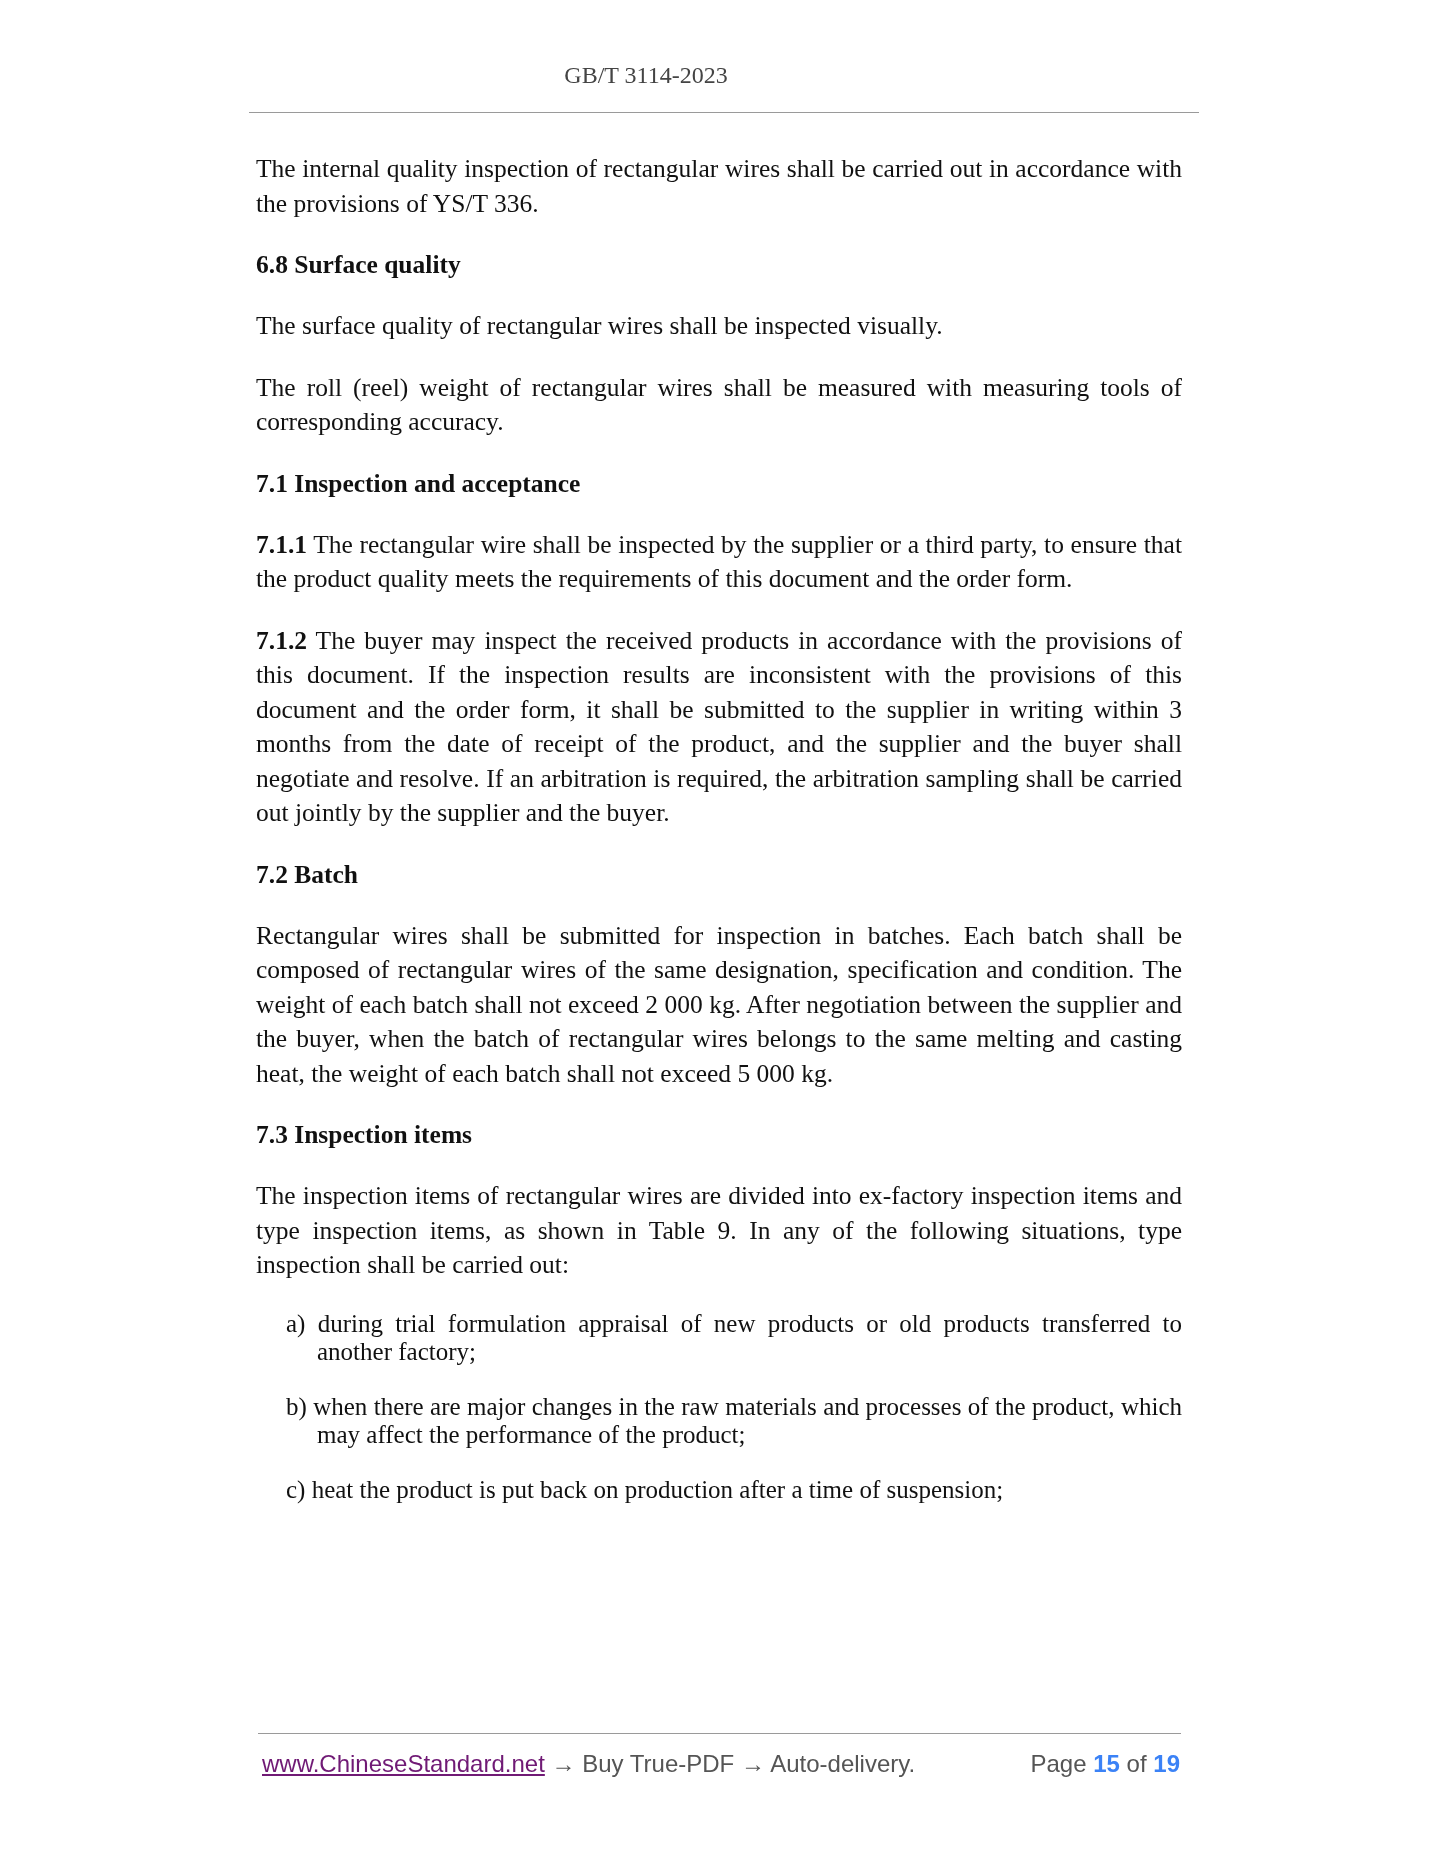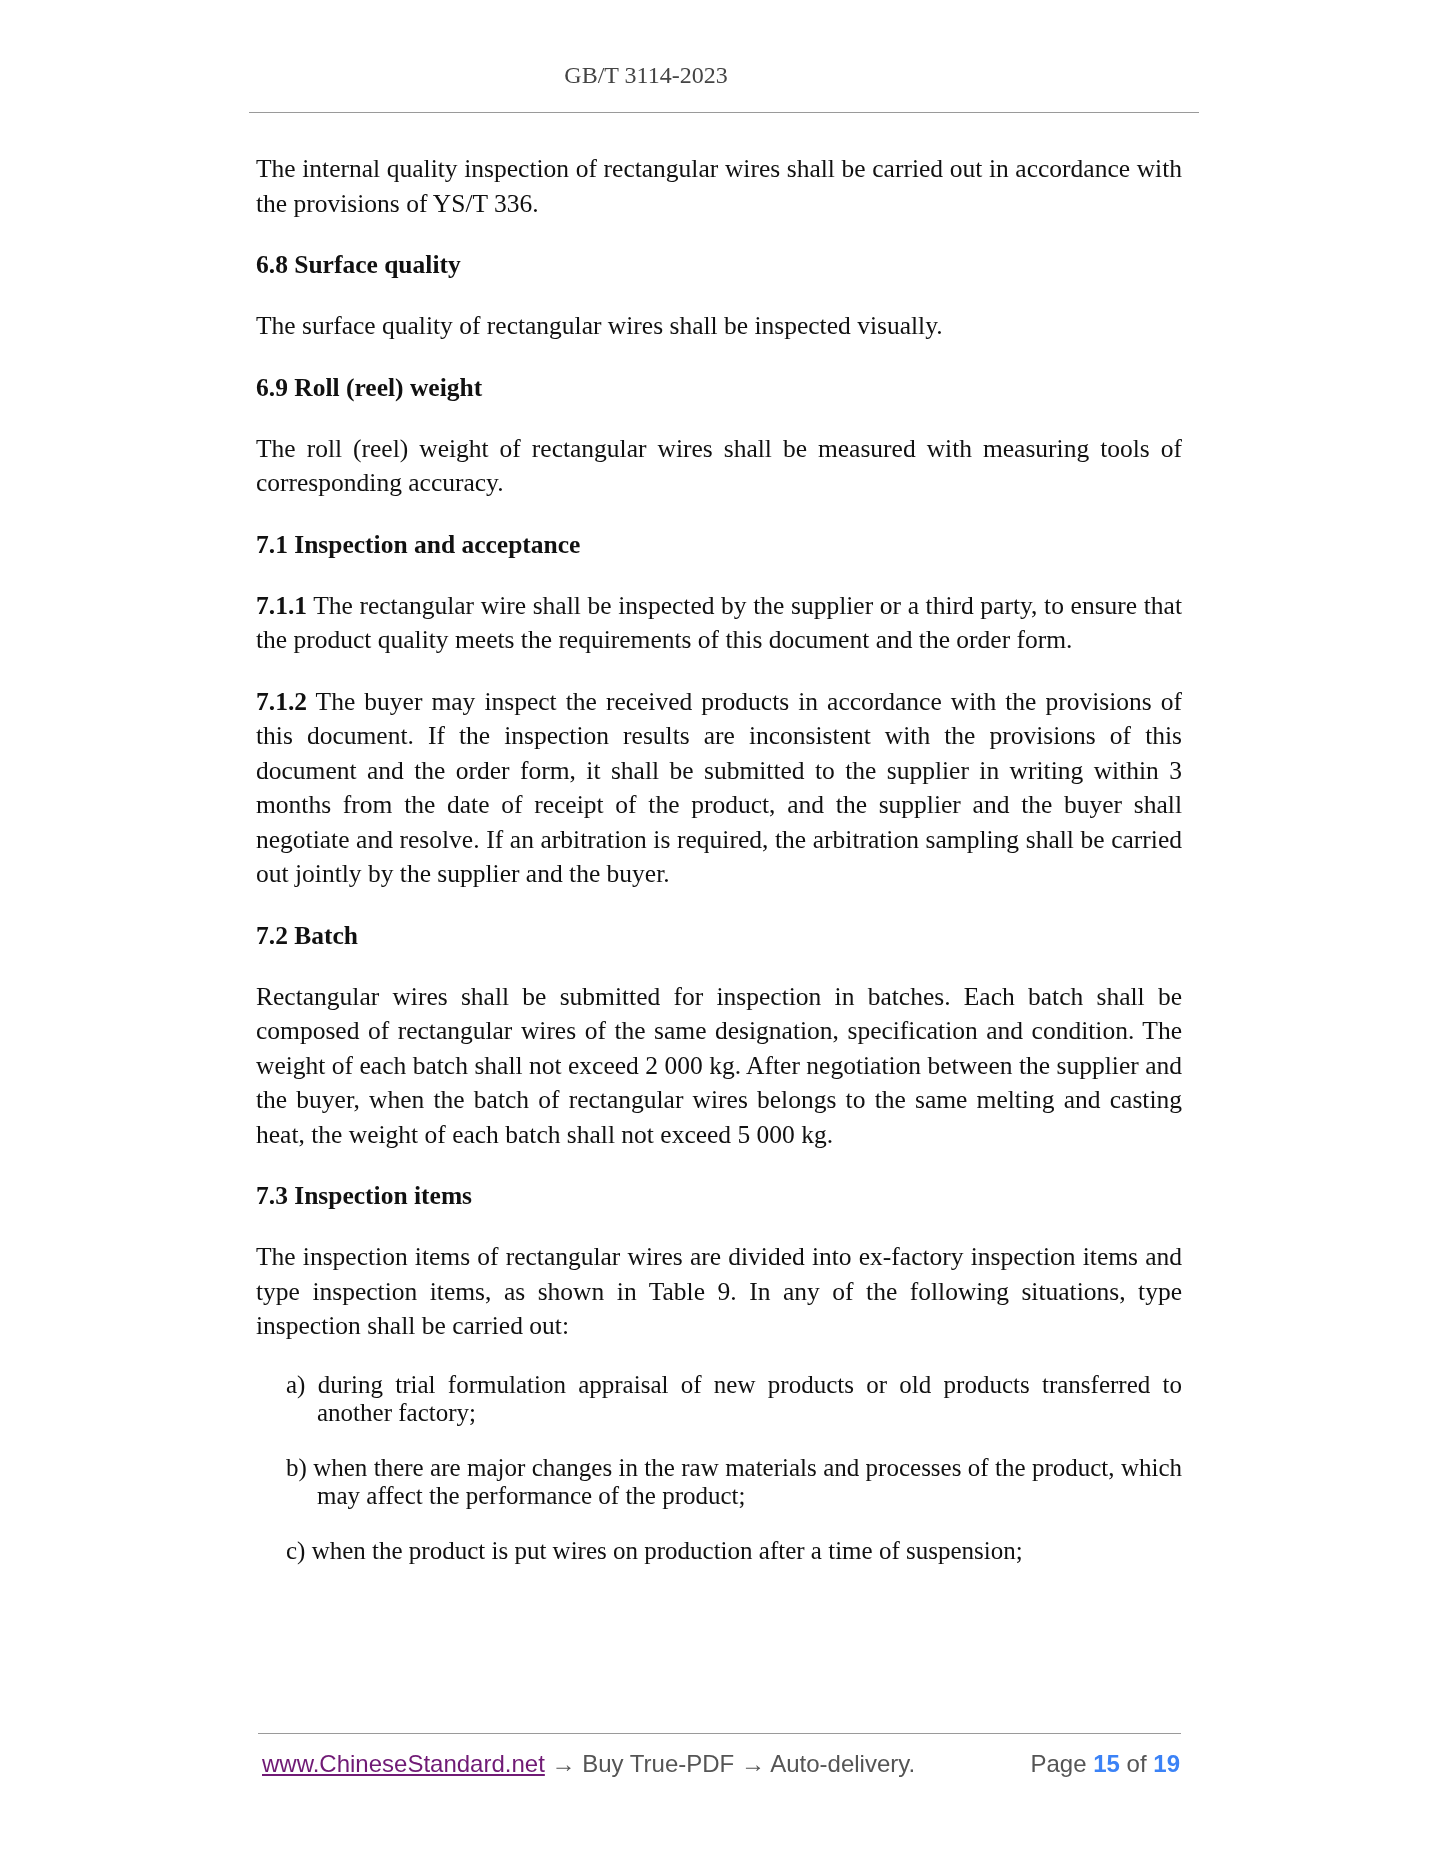--- a/index.html
+++ b/index.html
@@ -29,36 +29,35 @@
 
 <div class="header">GB/T 3114-2023</div>
 <div class="hrule top"></div>
 
 <div class="content">
   <p class="p">The internal quality inspection of rectangular wires shall be carried out in accordance with the provisions of YS/T 336.</p>
 
   <div class="h2">6.8 Surface quality</div>
   <p class="p">The surface quality of rectangular wires shall be inspected visually.</p>
 
-  <div class="h2">6.9 Roll (reel) weight</div>
   <p class="p">The roll (reel) weight of rectangular wires shall be measured with measuring tools of corresponding accuracy.</p>
 
 
   <div class="h2">7.1 Inspection and acceptance</div>
   <p class="p"><span class="num">7.1.1</span><span> The rectangular wire shall be inspected by the supplier or a third party, to ensure that the product quality meets the requirements of this document and the order form.</span></p>
   <p class="p"><span class="num">7.1.2</span><span> The buyer may inspect the received products in accordance with the provisions of this document. If the inspection results are inconsistent with the provisions of this document and the order form, it shall be submitted to the supplier in writing within 3 months from the date of receipt of the product, and the supplier and the buyer shall negotiate and resolve. If an arbitration is required, the arbitration sampling shall be carried out jointly by the supplier and the buyer.</span></p>
 
   <div class="h2">7.2 Batch</div>
   <p class="p">Rectangular wires shall be submitted for inspection in batches. Each batch shall be composed of rectangular wires of the same designation, specification and condition. The weight of each batch shall not exceed 2 000 kg. After negotiation between the supplier and the buyer, when the batch of rectangular wires belongs to the same melting and casting heat, the weight of each batch shall not exceed 5 000 kg.</p>
 
   <div class="h2">7.3 Inspection items</div>
   <p class="p">The inspection items of rectangular wires are divided into ex-factory inspection items and type inspection items, as shown in Table 9. In any of the following situations, type inspection shall be carried out:</p>
 
   <div class="list-item">a) during trial formulation appraisal of new products or old products transferred to another factory;</div>
   <div class="list-item">b) when there are major changes in the raw materials and processes of the product, which may affect the performance of the product;</div>
-  <div class="list-item">c) when the product is put wires on production after a time of suspension;</div>
+  <div class="list-item">c) heat the product is put back on production after a time of suspension;</div>
 </div>
 
 <div class="hrule bottom"></div>
 <div class="footer">
   <span class="left"><a>www.ChineseStandard.net</a><span> → Buy True-PDF → Auto-delivery.</span></span>
   <span class="right"><span>Page</span>&nbsp;<b>15</b>&nbsp;<span>of</span>&nbsp;<b>19</b></span>
 </div>
 
 </body></html>

